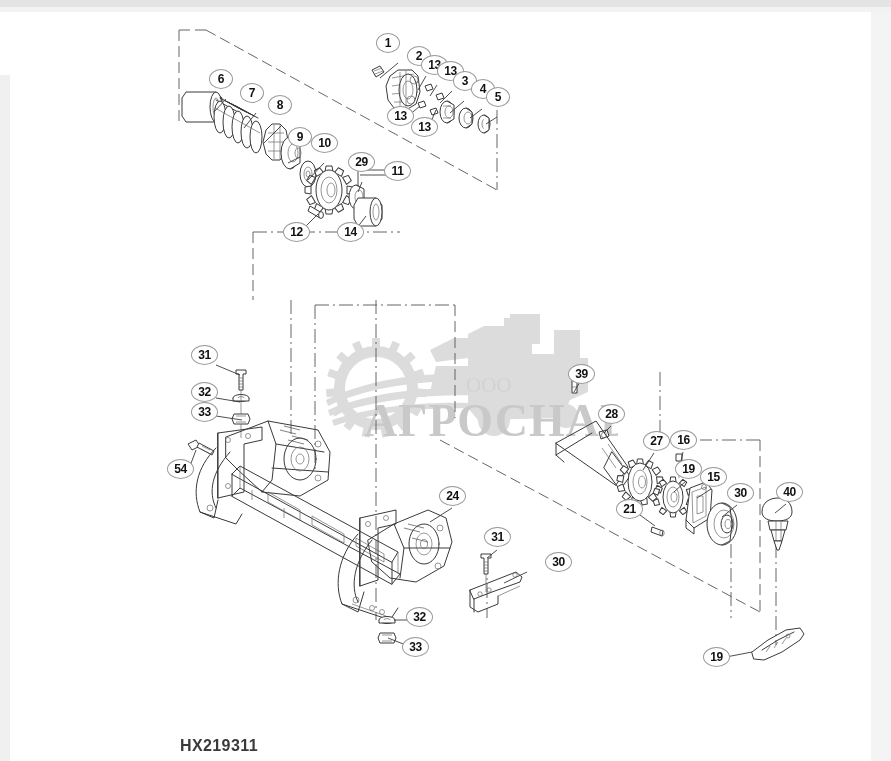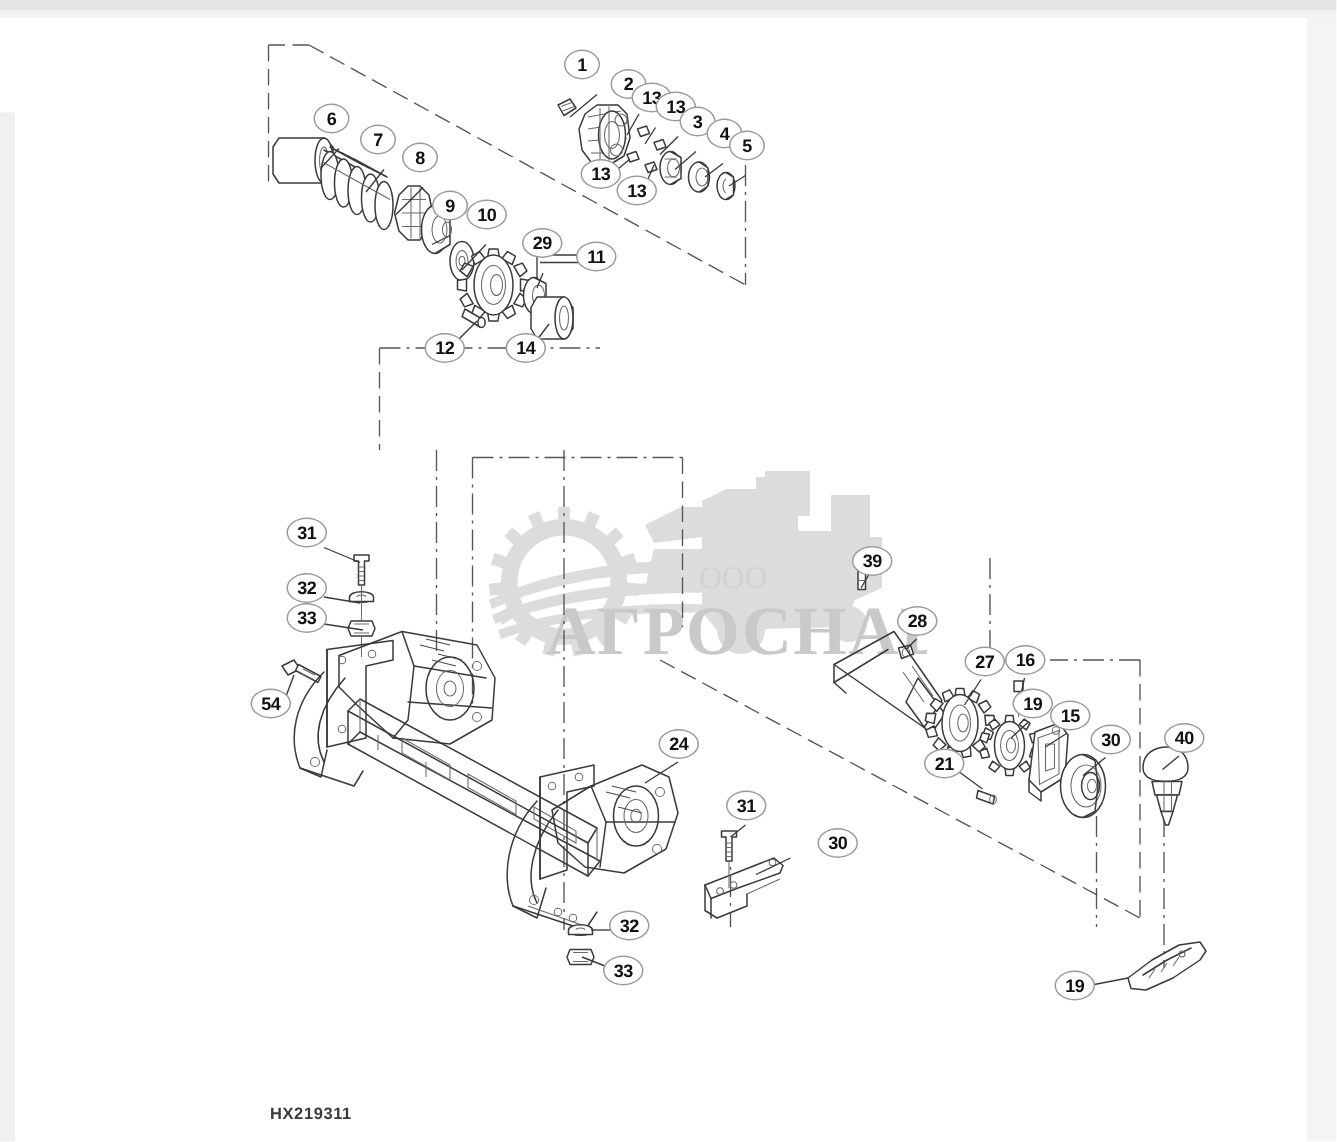--- a/index.html
+++ b/index.html
@@ -33,21 +33,21 @@
     font-size:12px;font-weight:bold;color:#111;
     font-family:"Liberation Sans",sans-serif;
     letter-spacing:-0.3px;
     box-sizing:border-box;
   }
   .balloon.w{width:27px;}
 
   
   #figcode{
     position:absolute;left:180px;top:737px;
-    font-size:11px;font-weight:bold;color:#3a3a3a;
+    font-size:16px;font-weight:bold;color:#3a3a3a;
     font-family:"Liberation Sans",sans-serif;letter-spacing:0.4px;
   }
 </style>
 </head>
 <body>
 
 <div id="top-band"></div>
 <div id="top-band2"></div>
 <div id="left-strip"></div>
 <div id="left-strip2"></div>

